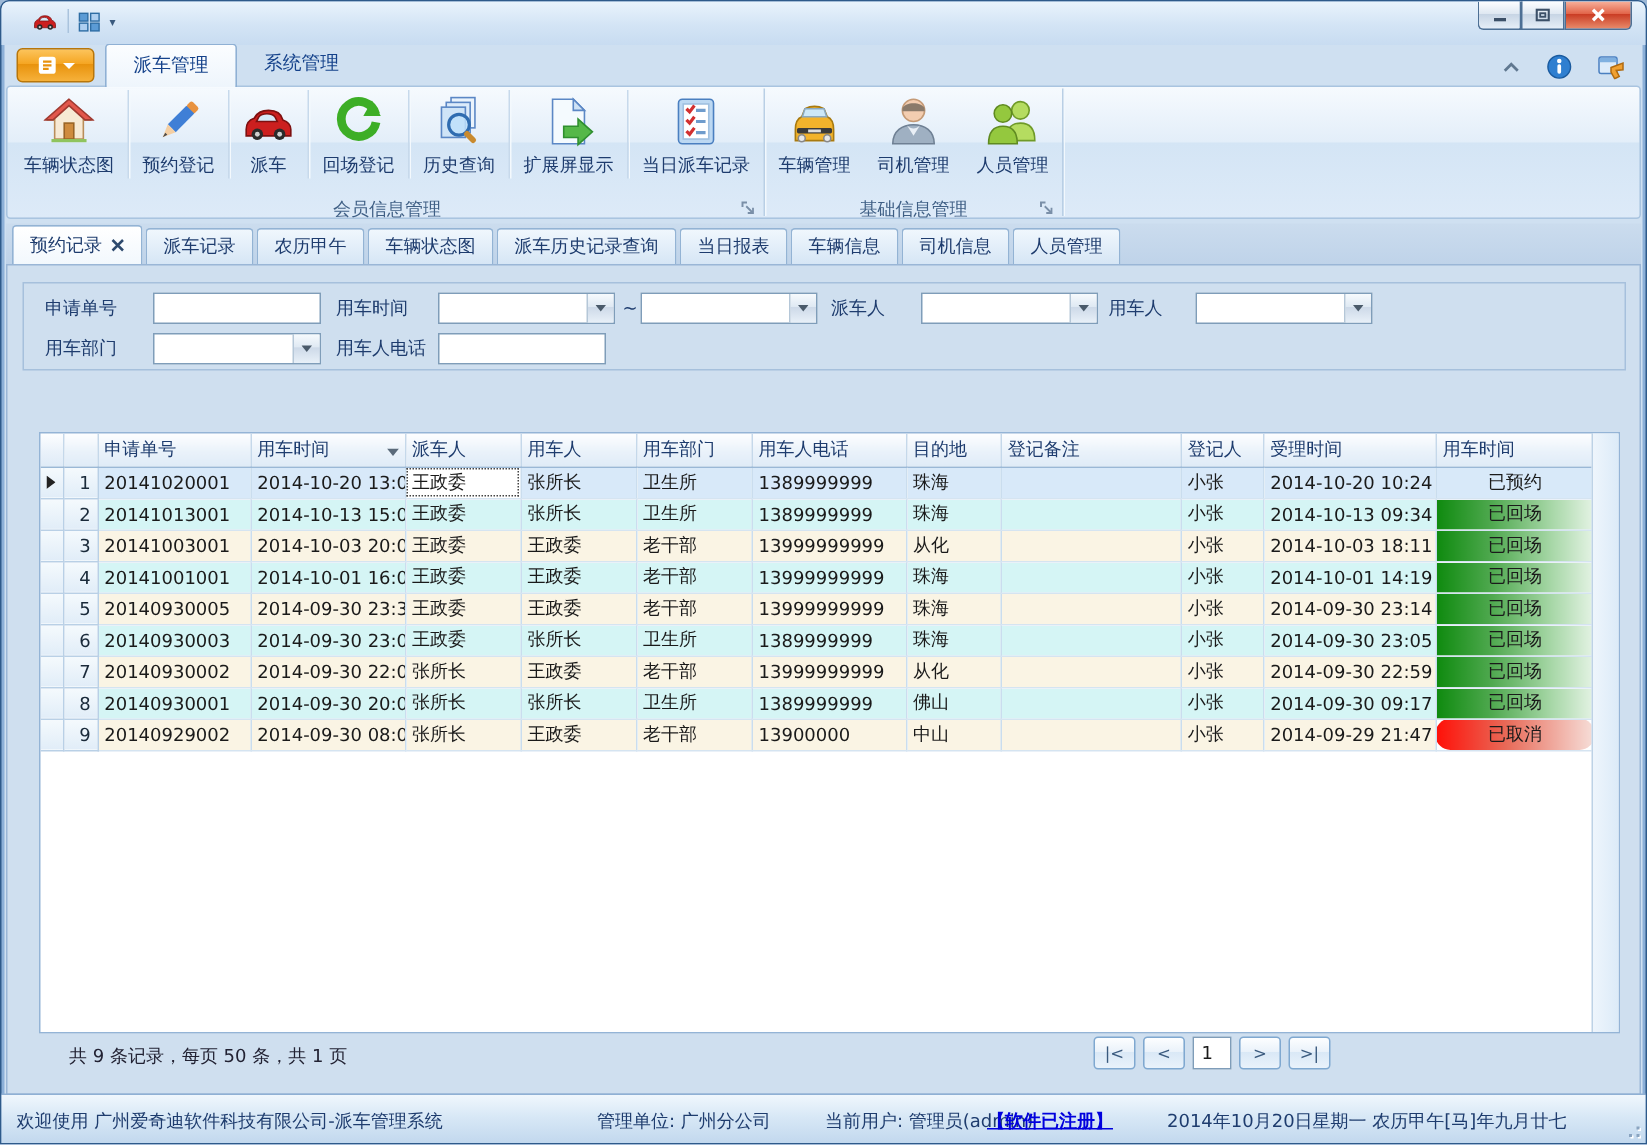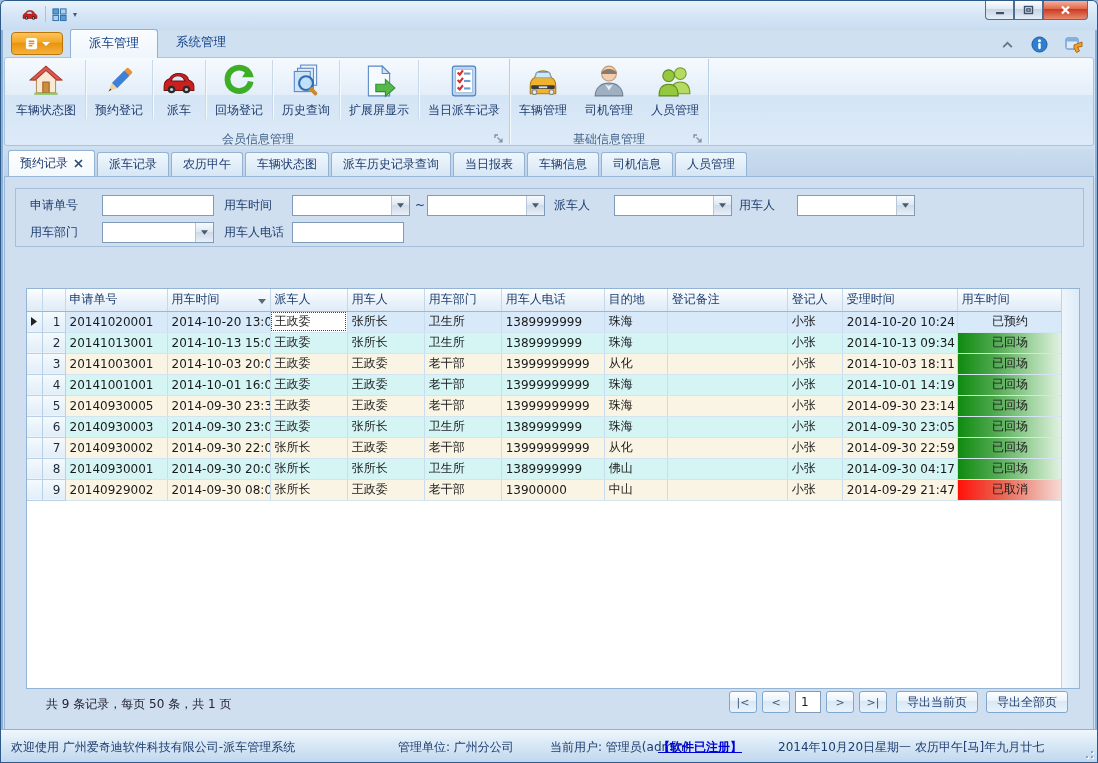--- a/index.html
+++ b/index.html
@@ -85,21 +85,21 @@
   .grid td{height:21px;box-sizing:border-box;padding:0 4px;border-right:1px solid #caddee;border-bottom:1px solid #d5e4f1;
            overflow:hidden;white-space:nowrap;}
   .grid td.gut{background:linear-gradient(#f5fafd,#e1edf8);border-right:1px solid #b9d0e6;border-bottom:1px solid #b9d0e6;}
   .grid td.num{text-align:right;background:linear-gradient(#f5fafd,#e1edf8);border-right:1px solid #b9d0e6;border-bottom:1px solid #b9d0e6;color:#1a2a3a;}
   tr.cyan td.data{background:#d5f5f5;}
   tr.cream td.data{background:#faf4e4;}
   tr.sel td.data{background:#d8e9f9;}
   td.focus-cell{background:#fff !important;outline:1px dotted #444;outline-offset:-2px;}
   td.status{text-align:center;}
   td.status.returned{background:linear-gradient(90deg,var(--g1),#4ea84e 35%,#a9d8a9 75%,var(--g2)) !important;}
-  td.status.cancelled{background:linear-gradient(90deg,var(--r1),#e86a58 45%,var(--r2)) !important;}
+  td.status.cancelled{background:linear-gradient(90deg,var(--r1),#e86a58 45%,var(--r2)) !important;border-radius:10px;}
   .sortarrow{float:right;margin-top:8px;}
   .vscroll{width:17px;background:linear-gradient(90deg,#eef5fc,#dcebf8);border-left:1px solid #bdd2e6;}
 
   
   .summary{position:absolute;left:41px;top:519px;color:#223;}
   .pager{position:absolute;left:724px;top:514px;display:flex;gap:5px;align-items:center;}
   .pbtn{width:28px;height:22px;box-sizing:border-box;border:1px solid #7fa8d0;border-radius:3px;color:#3a5a7e;
         background:linear-gradient(#fdfeff,#eaf2fa 45%,#d9e8f6 46%,#e9f2fb);
         display:flex;align-items:center;justify-content:center;font-size:11px;}
   .pinput{width:26px;height:22px;box-sizing:border-box;border:1px solid #7f9db9;background:#fff;
@@ -588,21 +588,21 @@
                 <td class="num">8</td>
                 <td class="data">20140930001</td>
                 <td class="data">2014-09-30 20:00</td>
                 <td class="data">张所长</td>
                 <td class="data">张所长</td>
                 <td class="data">卫生所</td>
                 <td class="data">1389999999</td>
                 <td class="data">佛山</td>
                 <td class="data"></td>
                 <td class="data">小张</td>
-                <td class="data">2014-09-30 04:17</td>
+                <td class="data">2014-09-30 09:17</td>
                 <td class="data status returned">已回场</td>
               </tr>
               <tr class="cream">
                 <td class="gut" style="text-align:center"></td>
                 <td class="num">9</td>
                 <td class="data">20140929002</td>
                 <td class="data">2014-09-30 08:00</td>
                 <td class="data">张所长</td>
                 <td class="data">王政委</td>
                 <td class="data">老干部</td>
@@ -620,24 +620,20 @@
     </div>
 
     <div class="summary">共 9 条记录，每页 50 条，共 1 页</div>
 
     <div class="pager">
       <div class="pbtn">|&lt;</div>
       <div class="pbtn">&lt;</div>
       <div class="pinput">1</div>
       <div class="pbtn">&gt;</div>
       <div class="pbtn">&gt;|</div>
-    </div>
-    <div class="exports">
-      <div class="btn small">导出当前页</div>
-      <div class="btn small">导出全部页</div>
     </div>
   </div>
 
   <div class="statusbar">
     <span class="sb" style="left:10px">欢迎使用 广州爱奇迪软件科技有限公司-派车管理系统</span>
     <span class="sb" style="left:397px">管理单位: 广州分公司</span>
     <span class="sb" style="left:549px">当前用户: 管理员(admin)</span>
     <span class="sb link" style="left:657px">【软件已注册】</span>
     <span class="sb" style="left:777px">2014年10月20日星期一 农历甲午[马]年九月廿七</span>
     <span class="grip">

